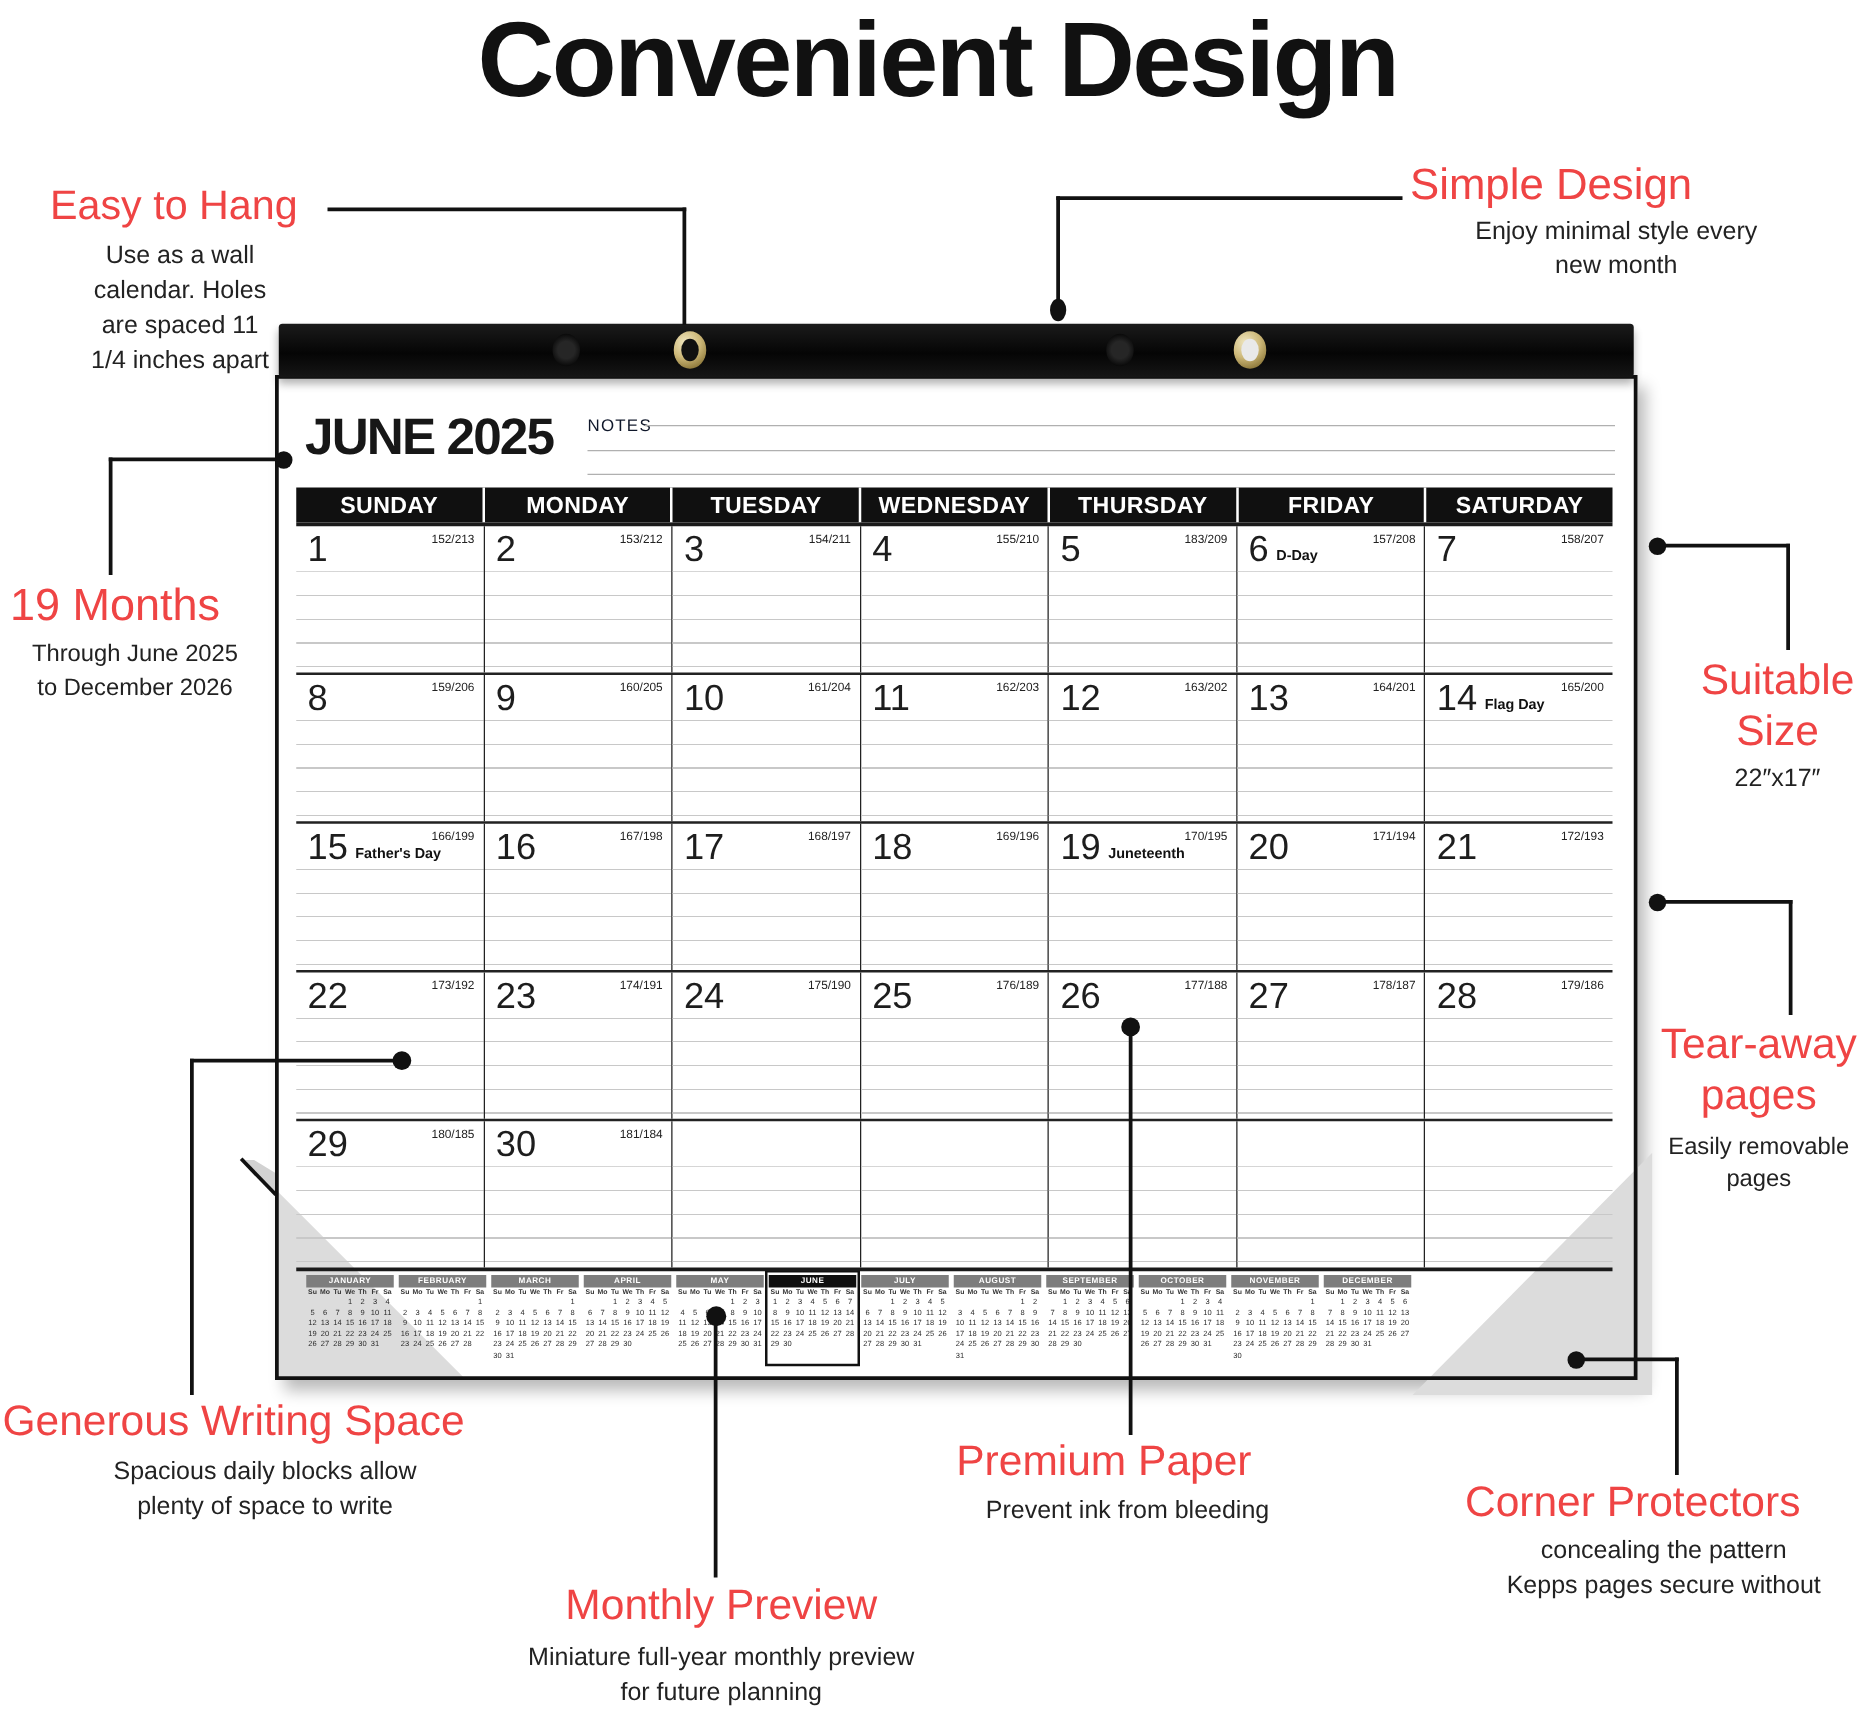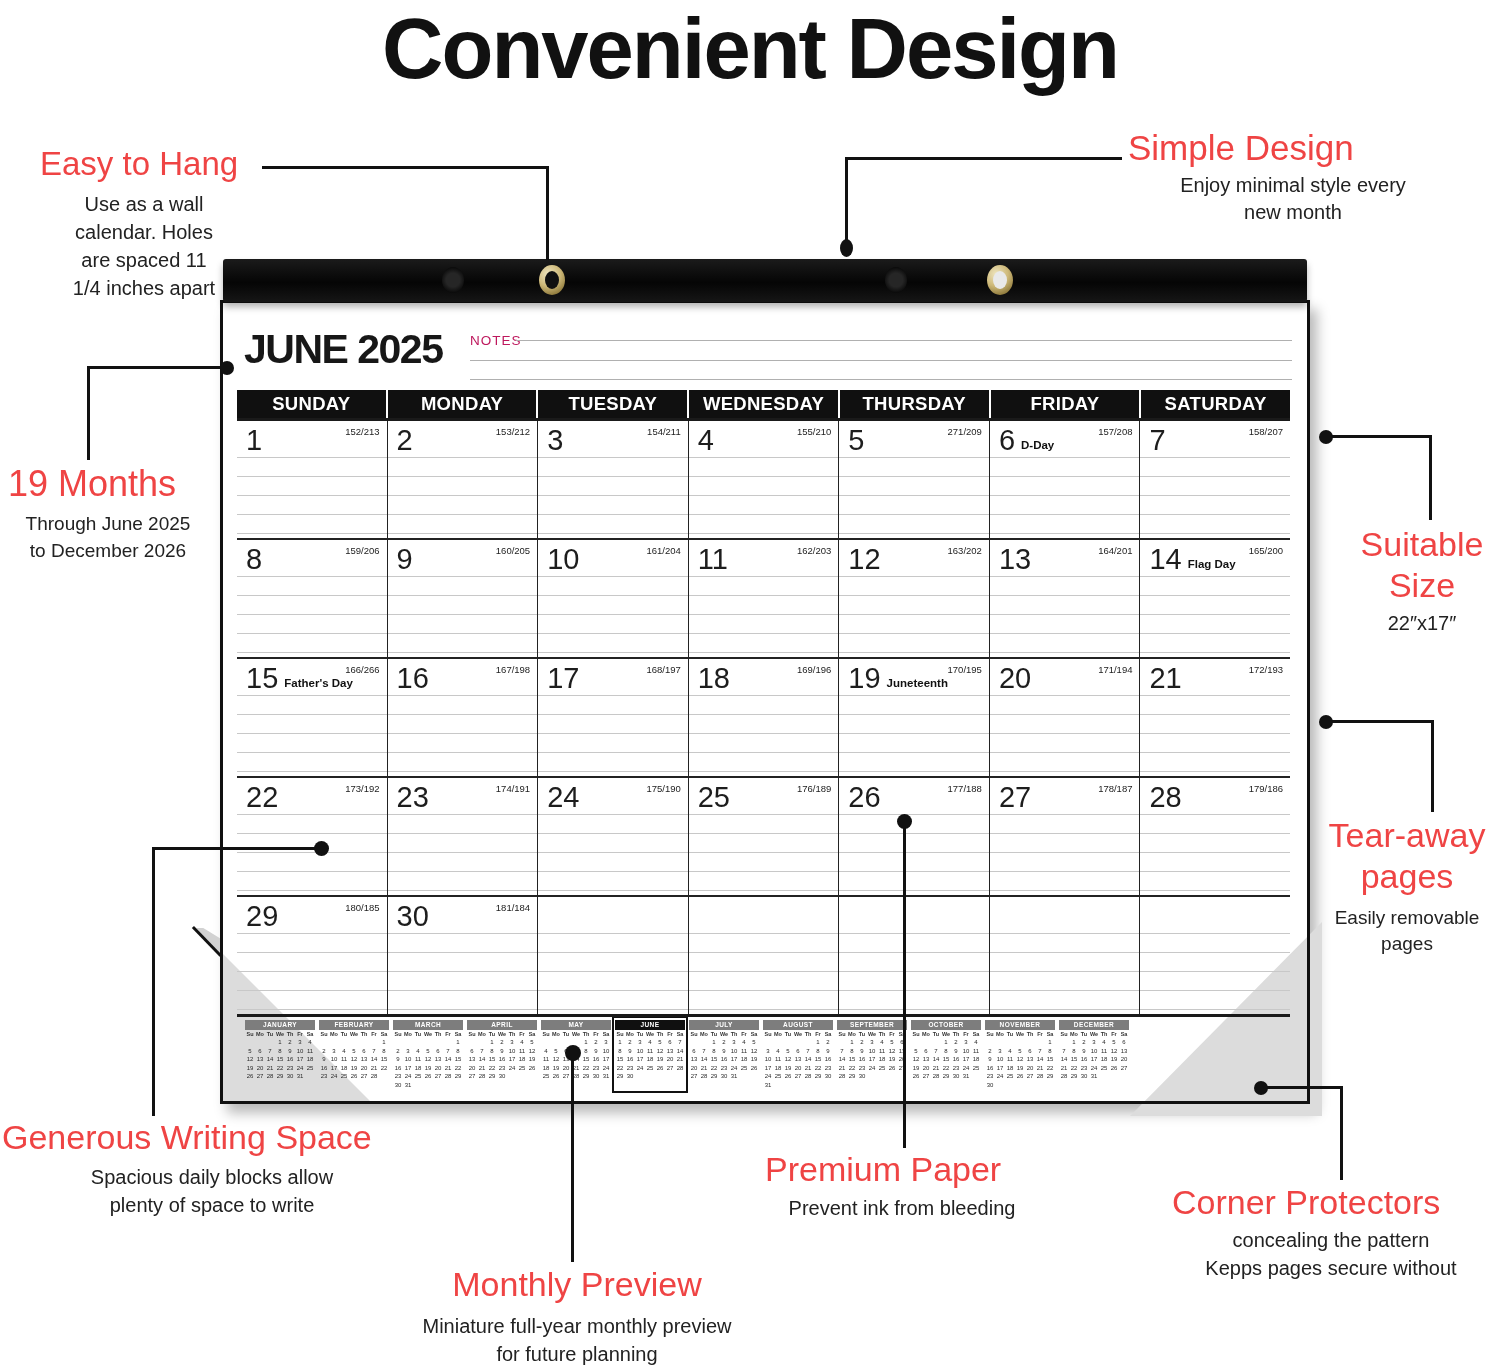--- a/index.html
+++ b/index.html
@@ -83,21 +83,21 @@
   #prot-left{left:1px;top:652px;width:152px;height:152px;clip-path:polygon(0 0,0 100%,100% 100%);}
   #prot-right{right:-12px;top:622px;width:192px;height:194px;clip-path:polygon(100% 0,0 100%,100% 100%);}
   #prot-sliver{left:-24px;top:628px;width:26px;height:30px;background:#d2d2d2;
     clip-path:polygon(0 0,28% 0,100% 38%,100% 100%);}
   #prot-edge{position:absolute;left:-26px;top:626px;width:40px;height:3px;background:#111;
     transform:rotate(46deg);transform-origin:left top;z-index:1;}
   .page-frame{position:absolute;inset:0;border:3px solid #101010;z-index:2;pointer-events:none;}
   .page-content{position:absolute;inset:0;z-index:3;}
   .month-title{position:absolute;left:24px;top:26px;font-size:41px;font-weight:900;
     letter-spacing:-1.5px;color:#171717;}
-  .notes-label{position:absolute;left:250px;top:33px;font-size:13.5px;letter-spacing:1px;color:#be185d;}
+  .notes-label{position:absolute;left:250px;top:33px;font-size:13.5px;letter-spacing:1px;color:#0f172a;}
   .nline{position:absolute;border-bottom:1.2px solid #b0b0b0;}
   #n1{left:296px;top:40px;width:776px;}
   #n2{left:250px;top:60px;width:822px;}
   #n3{left:250px;top:79px;width:822px;}
   .day-header{position:absolute;left:17px;top:90px;width:1053px;height:28px;display:flex;
     background:#101010;}
   .dh{flex:1;color:#fff;font-weight:700;font-size:18.5px;letter-spacing:.3px;
     display:flex;align-items:center;justify-content:center;}
   .dh + .dh{border-left:2px solid #fff;}
   .grid{position:absolute;left:17px;top:118px;width:1053px;
@@ -183,21 +183,21 @@
             <div class="daytop">
               <span class="dnum">4</span>
             </div>
             <span class="julian">155/210</span>
           </div>
           <div class="gcell">
             <div class="rules"></div>
             <div class="daytop">
               <span class="dnum">5</span>
             </div>
-            <span class="julian">271/209</span>
+            <span class="julian">183/209</span>
           </div>
           <div class="gcell">
             <div class="rules"></div>
             <div class="daytop">
               <span class="dnum">6</span>
               <span class="holiday">D-Day</span>
             </div>
             <span class="julian">157/208</span>
           </div>
           <div class="gcell">
@@ -260,21 +260,21 @@
             <span class="julian">165/200</span>
           </div>
         </div>
         <div class="grow">
           <div class="gcell">
             <div class="rules"></div>
             <div class="daytop">
               <span class="dnum">15</span>
               <span class="holiday">Father's Day</span>
             </div>
-            <span class="julian">166/266</span>
+            <span class="julian">166/199</span>
           </div>
           <div class="gcell">
             <div class="rules"></div>
             <div class="daytop">
               <span class="dnum">16</span>
             </div>
             <span class="julian">167/198</span>
           </div>
           <div class="gcell">
             <div class="rules"></div>

